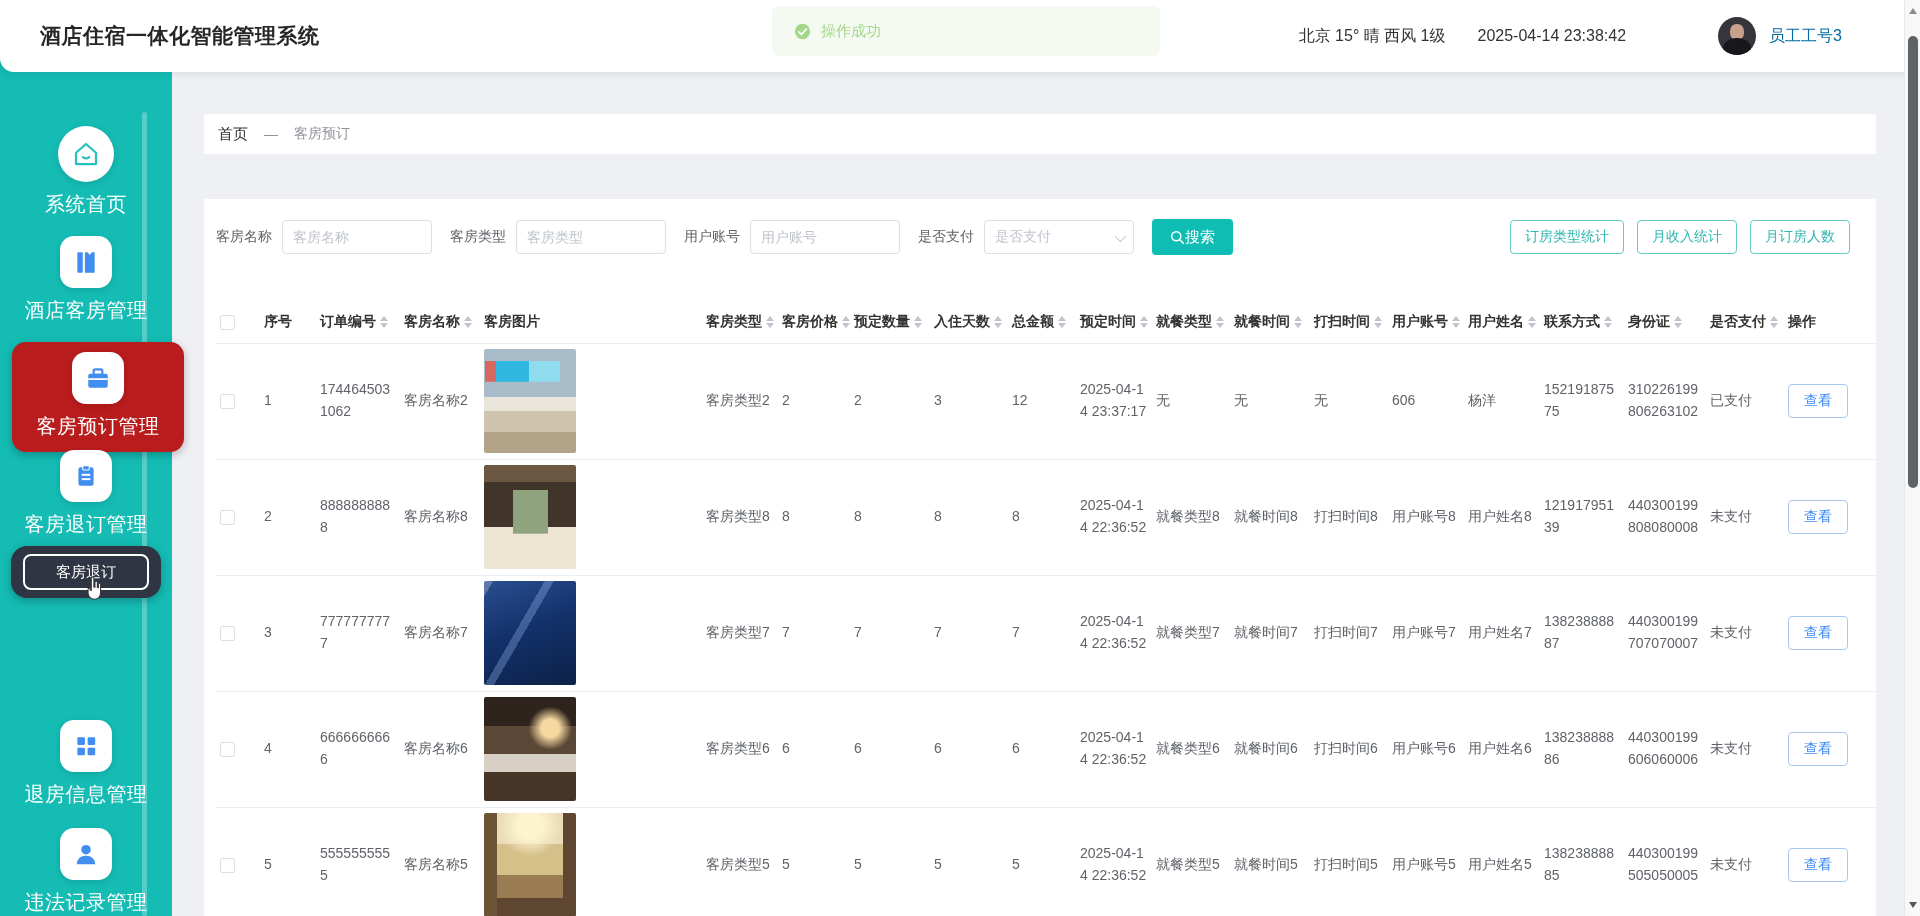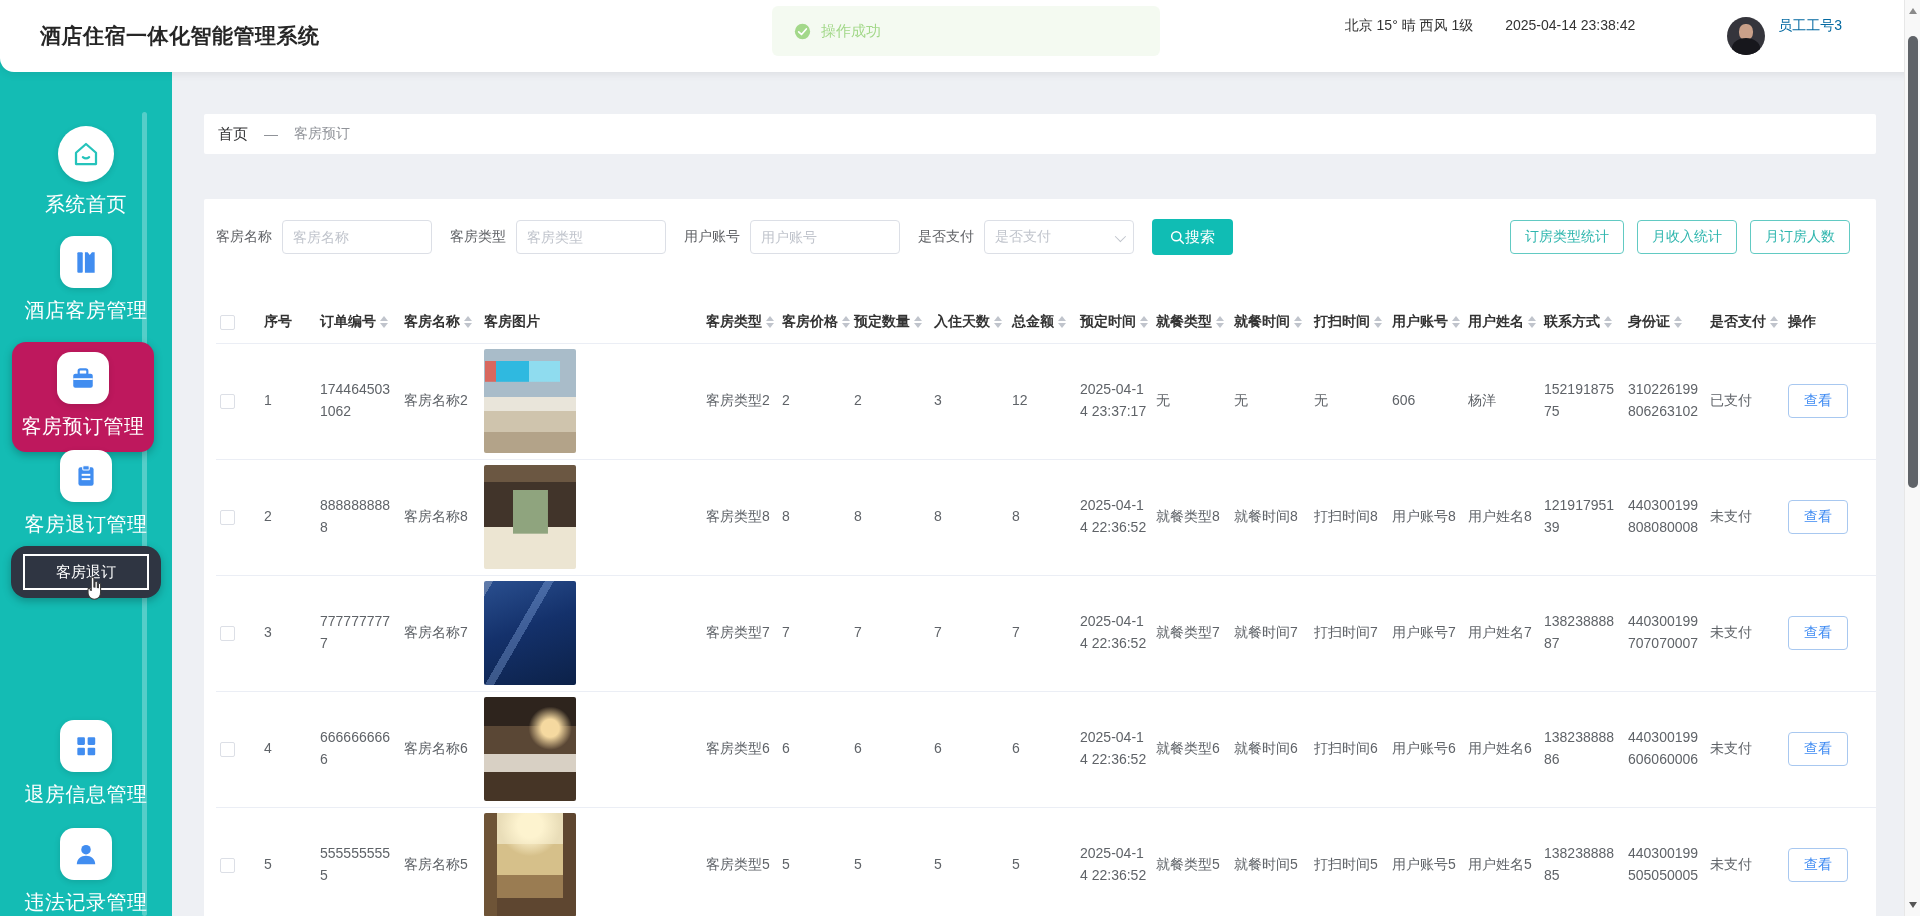--- a/index.html
+++ b/index.html
@@ -6,31 +6,31 @@
   html,body { width:1920px; height:916px; overflow:hidden;
     font-family:"Liberation Sans","DejaVu Sans",sans-serif; background:#eef0f4; }
 
   
   .sidebar { position:fixed; left:0; top:0; width:172px; height:100%; background:#14bcb4; z-index:1; }
   .side-strip { position:absolute; left:142px; top:112px; bottom:0; width:5px; background:rgba(255,255,255,.28); border-radius:3px; }
   .nav-item { position:absolute; left:0; width:172px; display:flex; flex-direction:column; align-items:center; cursor:pointer; }
   .icon-card { width:52px; height:52px; background:#fff; border-radius:14px; display:flex; align-items:center; justify-content:center; box-shadow:0 2px 6px rgba(0,0,0,.12); }
   .icon-circle { width:56px; height:56px; background:#fff; border-radius:50%; display:flex; align-items:center; justify-content:center; box-shadow:0 2px 6px rgba(0,0,0,.12); }
   .nav-label { margin-top:9px; color:#fff; font-size:20px; letter-spacing:.5px; }
-  .nav-selected { left:12px; width:142px; background:#be185d; border-radius:14px; padding:10px 0 12px; box-shadow:0 3px 8px rgba(0,0,0,.25); }
+  .nav-selected { left:12px; width:172px; background:#b91c1c; border-radius:14px; padding:10px 0 12px; box-shadow:0 3px 8px rgba(0,0,0,.25); }
   .submenu-box { position:absolute; left:11px; width:150px; height:52px; background:#2f3542; border-radius:16px; display:flex; align-items:center; justify-content:center; box-shadow:0 3px 8px rgba(0,0,0,.25); cursor:pointer; }
-  .submenu-inner { width:126px; height:36px; border:2px solid #fff; border-radius:0; color:#fff; font-size:15px; display:flex; align-items:center; justify-content:center; }
+  .submenu-inner { width:126px; height:36px; border:2px solid #fff; border-radius:8px; color:#fff; font-size:15px; display:flex; align-items:center; justify-content:center; }
   .hand-cursor { position:absolute; left:72px; top:30px; width:22px; height:26px; z-index:3; }
 
   
   .topbar { position:fixed; left:0; top:0; right:0; height:72px; background:#fff; z-index:5;
     border-radius:0 0 14px 14px; box-shadow:0 2px 8px rgba(0,0,0,.08);
     display:flex; align-items:center; }
   .app-title { font-size:21px; font-weight:bold; color:#262626; margin-left:40px; letter-spacing:.5px; }
-  .topbar-right { margin-left:auto; margin-right:78px; display:flex; font-size:14px; color:#333; }
+  .topbar-right { margin-left:auto; margin-right:78px; display:flex; align-items:center; font-size:16px; color:#333; }
   .weather { margin-right:32px; }
   .datetime { margin-right:92px; }
   .avatar { width:38px; height:38px; border-radius:50%; background:#35353c; position:relative; overflow:hidden; margin-right:13px; }
   .avatar::before { content:""; position:absolute; left:12px; top:7px; width:14px; height:16px; border-radius:45%; background:#c9a089; }
   .avatar::after { content:""; position:absolute; left:5px; top:21px; width:28px; height:20px; border-radius:50% 50% 0 0; background:#17171c; }
   .username { color:#0369a1; }
 
   
   .toast { position:fixed; left:772px; top:6px; width:388px; height:50px; z-index:10;
     background:rgba(237,247,232,.72); border-radius:6px; display:flex; align-items:center;

